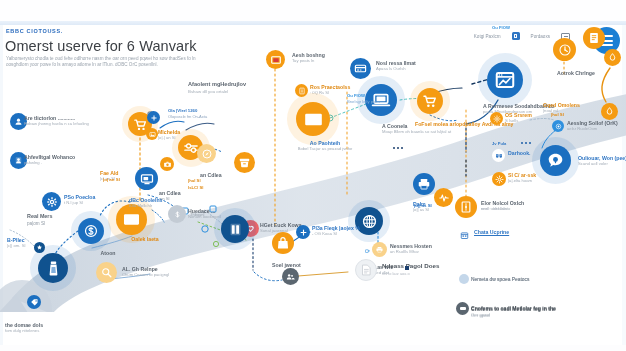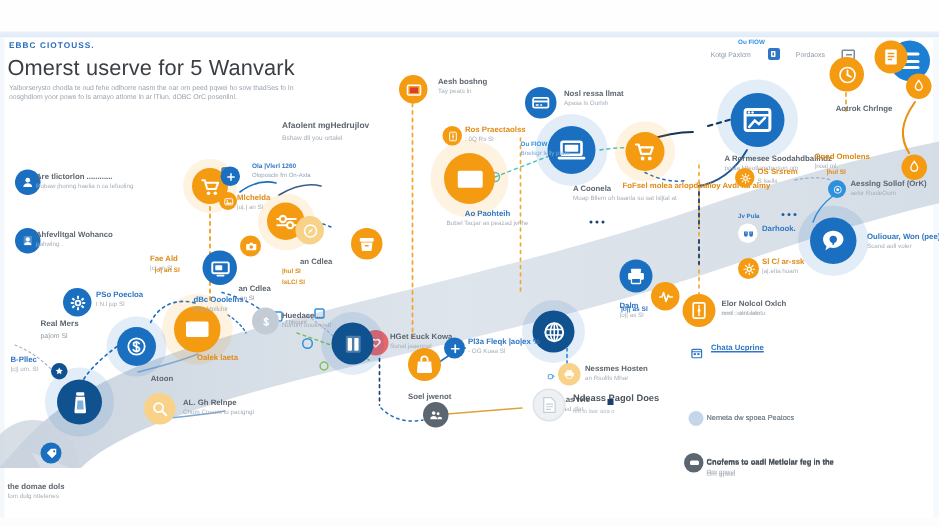--- a/index.html
+++ b/index.html
@@ -171,21 +171,21 @@
       <rect x="210" y="206" width="6" height="6" rx="1" fill="none" stroke="#2f90de" stroke-width="1"></rect>
       <circle cx="205" cy="229" r="3.2" fill="none" stroke="#2f90de" stroke-width="1"></circle>
       <circle cx="216" cy="244" r="2.6" fill="none" stroke="#7fbf5a" stroke-width="1"></circle>
       <rect x="148" y="112" width="5" height="5" rx="1" fill="none" stroke="#3b5c86" stroke-width=".9"></rect>
       <circle cx="330" cy="118" r="3" fill="none" stroke="#4fc3bf" stroke-width="1"></circle>
       <rect x="431" y="96" width="5" height="5" rx="1" fill="none" stroke="#11335c" stroke-width=".9"></rect>
     </g>
   </svg>
 
   <div class="kicker">EBBC CIOTOUSS.</div>
-  <div class="title">Omerst userve for 5 Wanvark</div>
+  <div class="title">Omerst userve for 6 Wanvark</div>
   <div class="subtitle">Yalborserysto chodla te oud fehe odlhorre nasm the oar orn peed pqwei ho sow thadSes fo ln oosghdlom yoor powe fo ls arnayo atlome ln ar lTlun. dOBC OrC posenllnl.</div>
 
   <div class="nav">
     <span class="nav-link">Kotgi Paxlcm</span>
     <span class="nav-sq">
         <i></i>
       </span>
     <span class="nav-link">Pordaoxs</span>
     <span class="nav-sq2">
         <i></i>

